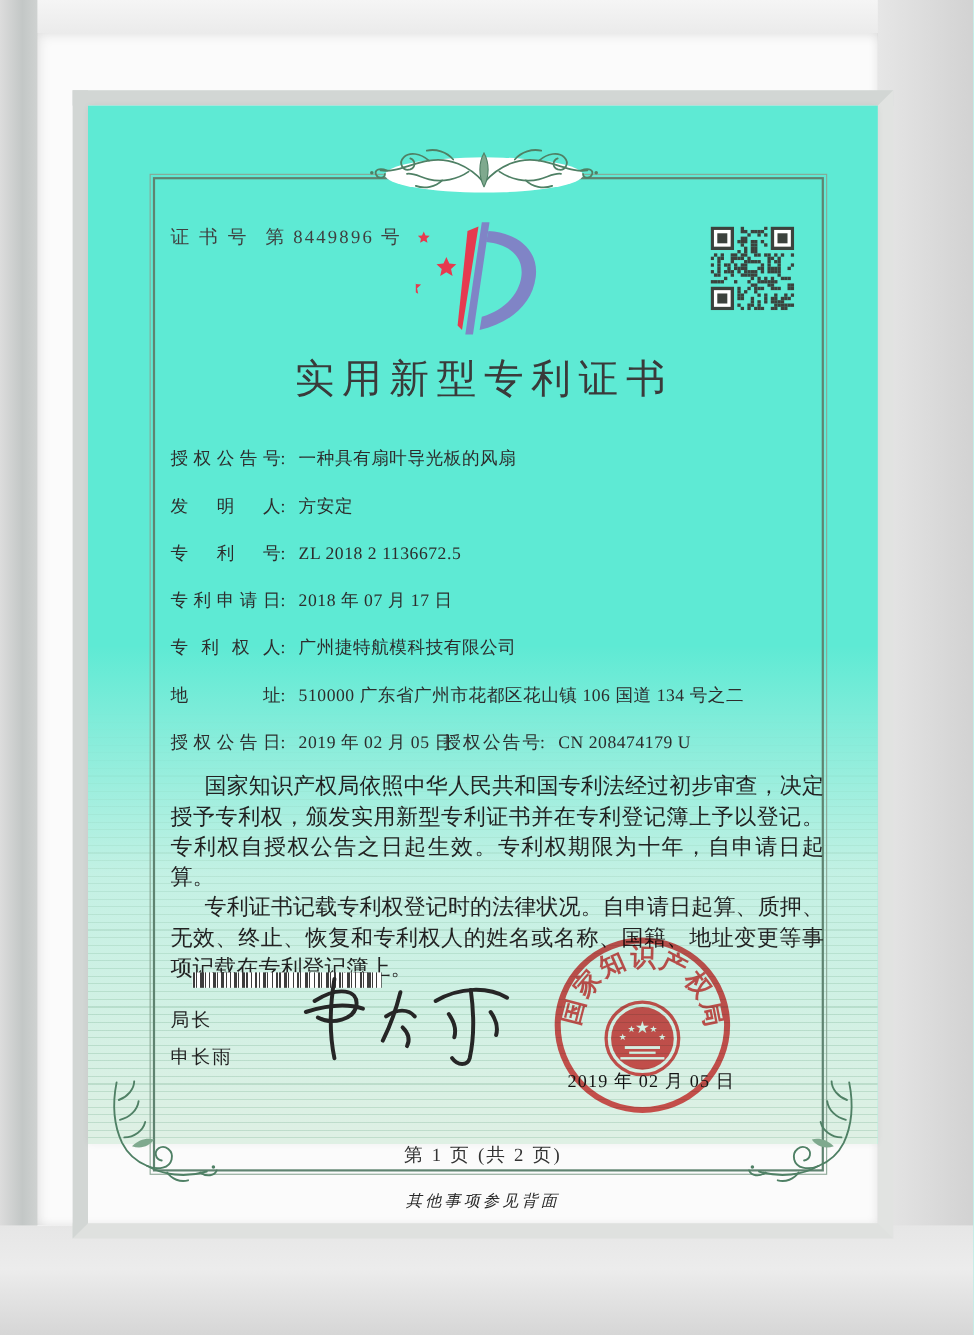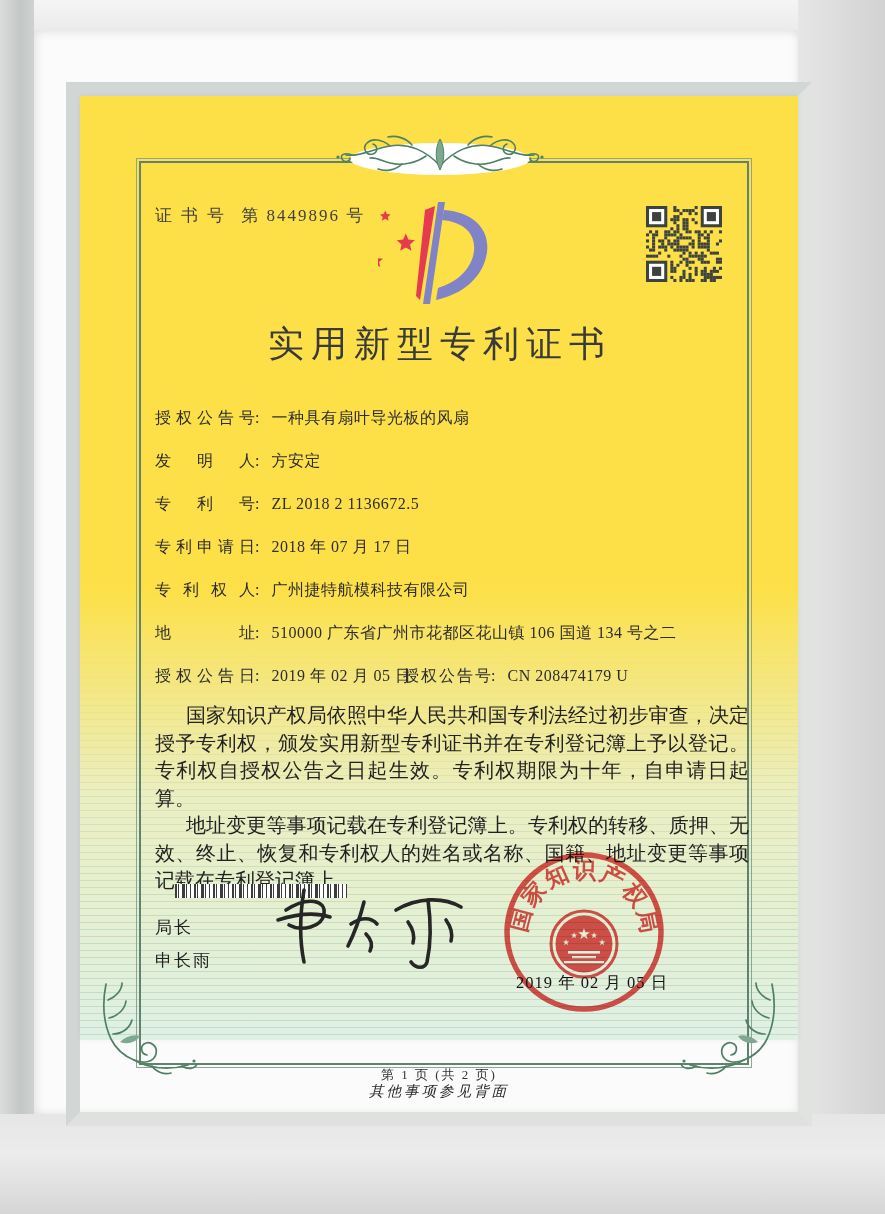--- a/index.html
+++ b/index.html
@@ -14,21 +14,21 @@
   .frame-right{position:absolute;right:0;top:0;bottom:0;width:87px;
     background:linear-gradient(270deg,#d2d2d2,#e6e6e6);}
   .frame-bottom{position:absolute;left:0;right:0;bottom:0;height:100px;
     background:linear-gradient(180deg,#e6e6e6,#ececec 40%,#d6d6d6);}
   .frame-face{position:absolute;left:34px;top:30px;right:87px;bottom:100px;background:#fbfbfb;
     box-shadow:inset 3px 3px 10px rgba(0,0,0,.08), inset -2px -2px 8px rgba(0,0,0,.05);}
   .bevel{position:absolute;left:66px;top:82px;width:746px;height:1044px;box-sizing:border-box;
     border:14px solid;border-color:#d2d6d4 #e1e3e1 #dfe1df #d2d6d4;}
 
   
-  .paper{position:absolute;left:80px;top:96px;width:718px;height:944px;background:#fde047;
+  .paper{position:absolute;left:80px;top:96px;width:718px;height:944px;background:#5eead4;
     box-shadow:0 0 6px rgba(0,0,0,.05);}
   .paper-tint{position:absolute;inset:0;pointer-events:none;
     background:linear-gradient(180deg,rgba(236,246,238,0) 0%,rgba(236,246,238,0) 52%,
       rgba(229,243,233,.75) 74%,rgba(223,240,228,1) 100%);}
   .paper-lines{position:absolute;inset:0;pointer-events:none;
     background:repeating-linear-gradient(180deg,rgba(122,178,146,.30) 0 1px,rgba(122,178,146,0) 1px 7px);
     -webkit-mask-image:linear-gradient(180deg,transparent 0%,transparent 58%,rgba(0,0,0,.55) 74%,#000 88%);
     mask-image:linear-gradient(180deg,transparent 0%,transparent 58%,rgba(0,0,0,.55) 74%,#000 88%);}
 
   .cert-frame{position:absolute;left:56px;top:62px;width:616px;height:910px;box-sizing:border-box;
@@ -67,21 +67,21 @@
     background:repeating-linear-gradient(90deg,#3d3d3d 0 2px,#fff 2px 3px,#3d3d3d 3px 4px,#fff 4px 7px,
       #3d3d3d 7px 10px,#fff 10px 11px,#3d3d3d 11px 12px,#fff 12px 15px,#3d3d3d 15px 16px,#fff 16px 19px);}
 
   .officer-title{position:absolute;left:75px;top:820px;font-size:17px;color:#222;letter-spacing:2px;}
   .officer-name{position:absolute;left:75px;top:853px;font-size:17px;color:#222;letter-spacing:2px;}
   .signature{position:absolute;left:178px;top:778px;width:225px;height:112px;}
 
   .seal{position:absolute;left:418px;top:750px;width:172px;height:172px;mix-blend-mode:multiply;}
   .seal-date{position:absolute;left:436px;top:876px;font-size:16.5px;letter-spacing:1px;color:#141414;z-index:5;}
 
-  .page-no{position:absolute;left:0;right:0;top:970px;text-align:center;font-size:13px;color:#333;letter-spacing:2px;}
+  .page-no{position:absolute;left:0;right:0;top:942px;text-align:center;font-size:17px;color:#333;letter-spacing:2px;}
   .back-note{position:absolute;left:0;right:0;top:986px;text-align:center;font-size:14.5px;color:#2a2a2a;letter-spacing:3px;font-style:italic;}
 </style>
 </head>
 <body>
 
 <div class="photo">
   <div class="frame-top"></div>
   <div class="frame-left"></div>
   <div class="frame-right"></div>
   <div class="frame-bottom"></div>
@@ -378,21 +378,21 @@
       <div class="frow">
         <span class="fl">授权公告日</span><span class="fc">:</span><span class="fv">2019 年 02 月 05 日</span>
         <span class="pair2">
           <span class="fl">授权公告号</span><span class="fc">:</span><span class="fv">CN 208474179 U</span>
         </span>
       </div>
     </div>
 
     <div class="body-text">
       <p>国家知识产权局依照中华人民共和国专利法经过初步审查，决定授予专利权，颁发实用新型专利证书并在专利登记簿上予以登记。专利权自授权公告之日起生效。专利权期限为十年，自申请日起算。</p>
-      <p>地址变更等事项记载在专利登记簿上。专利权的转移、质押、无效、终止、恢复和专利权人的姓名或名称、国籍、地址变更等事项记载在专利登记簿上。</p>
+      <p>专利证书记载专利权登记时的法律状况。自申请日起算、质押、无效、终止、恢复和专利权人的姓名或名称、国籍、地址变更等事项记载在专利登记簿上。</p>
     </div>
 
     <div class="barcode"></div>
 
     <div class="officer-title">局长</div>
     <div class="officer-name">申长雨</div>
 
     <svg class="signature" viewBox="0 0 225 112">
       <g stroke="#262626" stroke-width="3.6" fill="none" stroke-linecap="round">
         <path d="M46,16 C42,40 41,64 46,88"></path>

